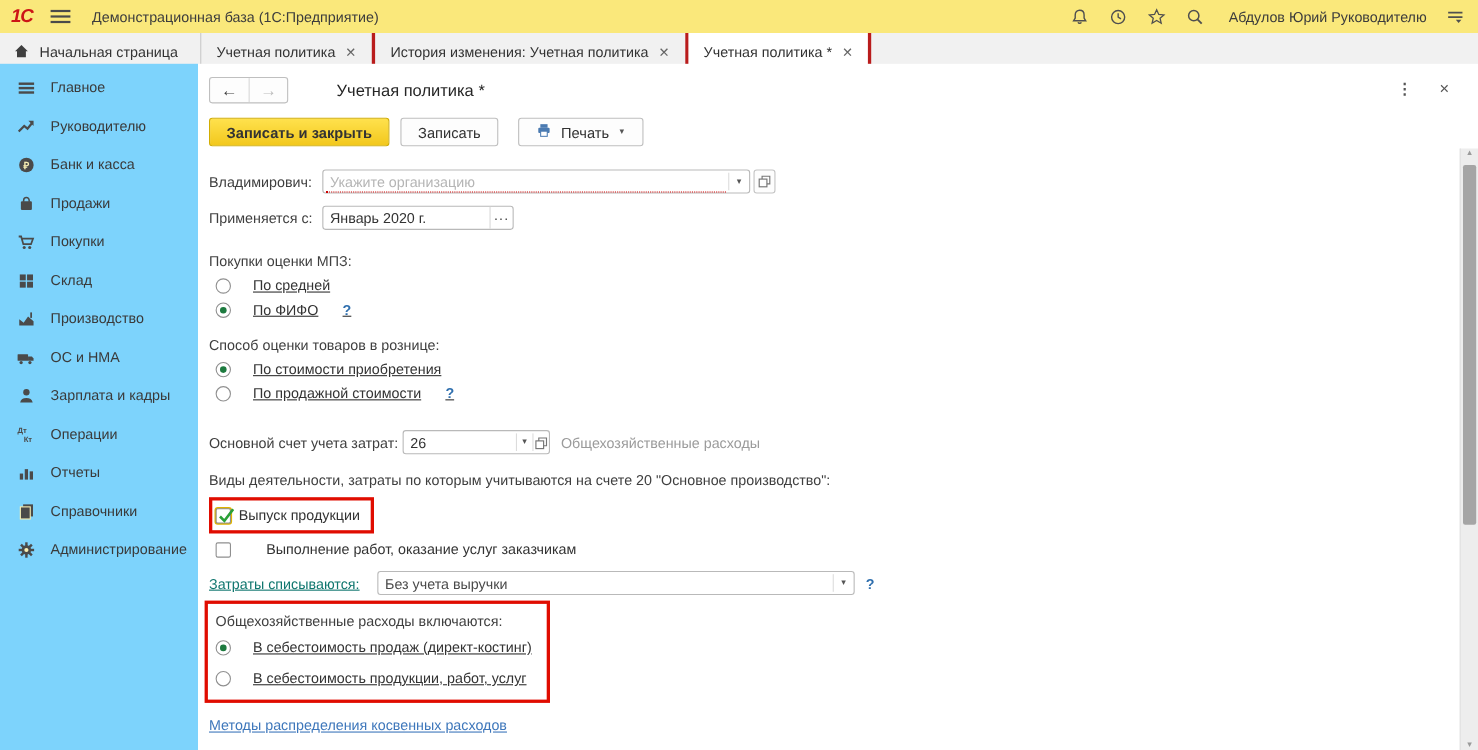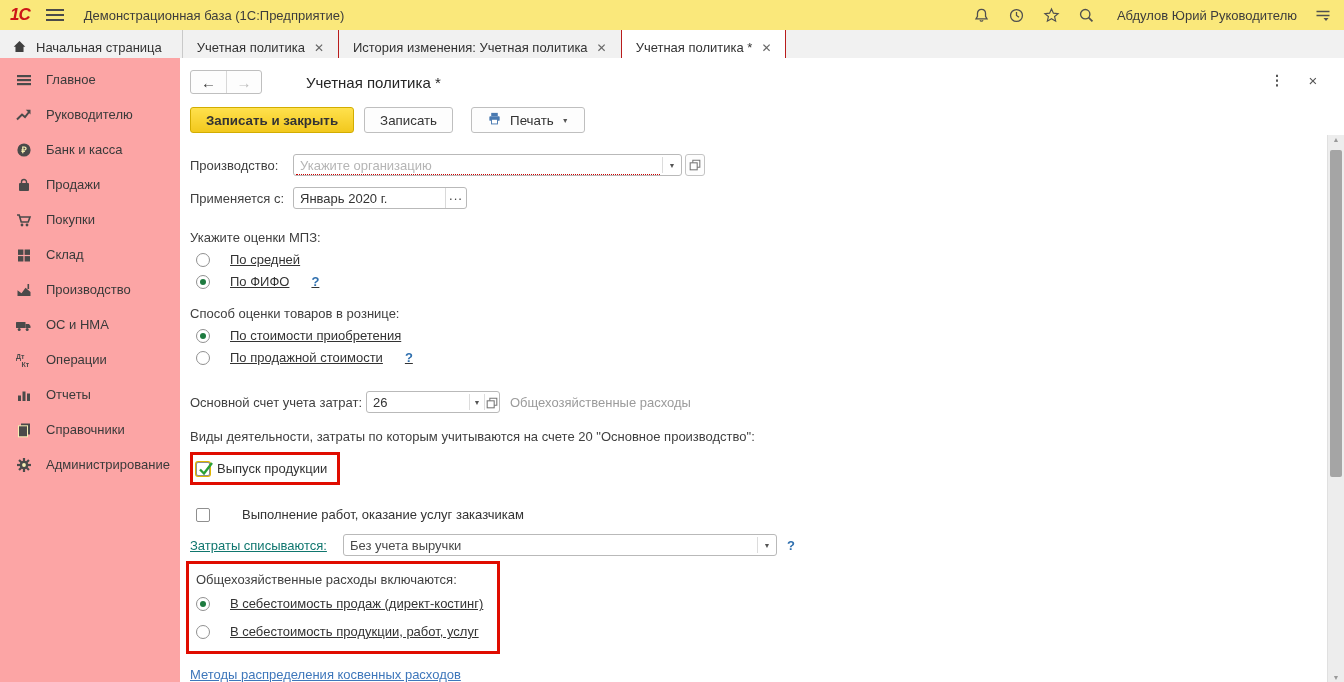--- a/index.html
+++ b/index.html
@@ -12,27 +12,27 @@
   .burger { width:18px; height:12px; display:flex; flex-direction:column; justify-content:space-between; margin-right:20px; }
   .burger i { height:2px; background:#4a4a4a; display:block; }
   .app-title { color:#3c3c3c; }
   .topbar-right { margin-left:auto; display:flex; align-items:center; gap:17px; }
   .tb-ic { width:18px; height:18px; display:flex; align-items:center; justify-content:center; }
   .user-name { color:#3c3c3c; margin-left:4px; }
 
   
   .tabbar { height:36px; background:#f1f1f1; border-bottom:1px solid #cdcdcd; display:flex; align-items:stretch; }
   .home-tab { display:flex; align-items:center; gap:9px; padding:0 20px 0 12px; border-right:1px solid #c9c9c9; color:#333; }
-  .tab { display:flex; align-items:center; gap:9px; padding:0 14px; border-right:1px solid #b91c1c; color:#333; position:relative; }
+  .tab { display:flex; align-items:center; gap:9px; padding:0 14px; border-right:3px solid #b91c1c; color:#333; position:relative; }
   .tab .x { color:#666; font-size:12px; line-height:1; }
   .tab.active { background:#fff; }
   .tab.active::after { content:''; position:absolute; left:0; right:0; bottom:-1px; height:3px; background:#21a038; }
 
   
-  .sidebar { position:absolute; top:58px; left:0; width:180px; bottom:0; background:#fca5a5; padding-top:4px; }
+  .sidebar { position:absolute; top:58px; left:0; width:180px; bottom:0; background:#7dd3fc; padding-top:4px; }
   .side-item { display:flex; align-items:center; height:35px; padding-left:15px; gap:14px; color:#3a3a3a; }
   .side-item .ic { width:17px; height:17px; flex:0 0 17px; display:flex; align-items:center; justify-content:center; }
 
   
   .content { position:absolute; top:58px; left:180px; right:0; bottom:0; background:#fff; padding-left:10px; }
   .panel-ctl { position:absolute; top:13px; display:flex; align-items:center; justify-content:center; width:18px; height:18px; color:#555; }
   .ctl-menu { right:58px; font-size:14px; font-weight:bold; }
   .ctl-close { right:22px; font-size:15px; }
 
   .hdr { display:flex; align-items:center; height:24px; margin-top:12px; }
@@ -229,20 +229,29 @@
             <path d="M10.5 7h3.5l1.5 2v2h-5z"></path>
             <circle cx="4.2" cy="12.6" r="1.5"></circle>
             <circle cx="12.2" cy="12.6" r="1.5"></circle>
           </g>
         </svg>
       </span>
     <span>ОС и НМА</span>
   </div>
   <div class="side-item">
     <span class="ic">
+        <svg width="16" height="16" viewBox="0 0 16 16">
+          <circle cx="8" cy="4.6" r="2.9" fill="#4a4a4a"></circle>
+          <path d="M2.3 14a5.8 5 0 0 1 11.4 0Z" fill="#4a4a4a"></path>
+        </svg>
+      </span>
+    <span>Зарплата и кадры</span>
+  </div>
+  <div class="side-item">
+    <span class="ic">
         <svg width="17" height="17" viewBox="0 0 17 17">
           <text x="1" y="7.5" font-size="7" font-weight="bold" fill="#4a4a4a">Дт</text>
           <text x="6.5" y="15.5" font-size="7" font-weight="bold" fill="#4a4a4a">Кт</text>
         </svg>
       </span>
     <span>Операции</span>
   </div>
   <div class="side-item">
     <span class="ic">
         <svg width="16" height="16" viewBox="0 0 16 16">
@@ -302,21 +311,21 @@
             <rect x="2.5" y="5.5" width="11" height="5" rx="1" fill="#4a7ab1"></rect>
             <rect x="4.8" y="8.8" width="6.4" height="5" fill="#fff" stroke="#4a7ab1"></rect>
           </svg></span>
       <span>Печать</span>
       <span class="caret">▼</span>
     </button>
   </div>
 
   
   <div class="row" style="margin-top:21px;">
-    <span class="lab w1">Производство:</span>
+    <span class="lab w1">Владимирович:</span>
     <div class="fg req" style="width:389px;">
       <input readonly="" placeholder="Укажите организацию" style="">
       <span class="sep"></span>
       <span class="arrow">▼</span>
     </div>
     <span class="openbtn">
       <svg width="14" height="14" viewBox="0 0 16 16">
           <rect x="2.5" y="5.5" width="8" height="8" fill="none" stroke="#757575" stroke-width="1.2"></rect>
           <path d="M5.5 5.5V2.5h8v8h-3" fill="none" stroke="#757575" stroke-width="1.2"></path>
         </svg>
@@ -327,21 +336,21 @@
   <div class="row" style="margin-top:11px;">
     <span class="lab w1">Применяется с:</span>
     <div class="fg" style="width:174px;">
       <input readonly="" value="Январь 2020 г." style="">
       <span class="morebtn">...</span>
     </div>
   </div>
 
   
   <div style="margin-top:21px;">
-    <div class="lab">Укажите оценки МПЗ:</div>
+    <div class="lab">Покупки оценки МПЗ:</div>
     <div class="radio">
       <span class="rb"></span>
       <span>По средней</span>
     </div>
     <div class="radio">
       <span class="rb sel"></span>
       <span>По ФИФО</span>
       <span class="help" style="margin-left:2px;">?</span>
     </div>
   </div>
@@ -383,21 +392,21 @@
 
   <div class="redbox1">
     <span class="cb focus">
       <svg width="17" height="17" viewBox="0 0 17 17">
           <path d="M3 9.5 7 13.5 15 3" fill="none" stroke="#2aa037" stroke-width="2.4"></path>
         </svg>
     </span>
     <span>Выпуск продукции</span>
   </div>
 
-  <div class="cbrow" style="margin-top:22px;margin-left:6px;gap:32px;">
+  <div class="cbrow" style="margin-top:7px;margin-left:6px;gap:32px;">
     <span class="cb"></span>
     <span>Выполнение работ, оказание услуг заказчикам</span>
   </div>
 
   
   <div class="row" style="margin-top:12px;">
     <span class="lab gray">Затраты списываются:</span>
     <div class="fg" style="width:434px;">
       <input readonly="" style="color: rgb(74, 74, 74);" value="Без учета выручки">
       <span class="sep"></span>

